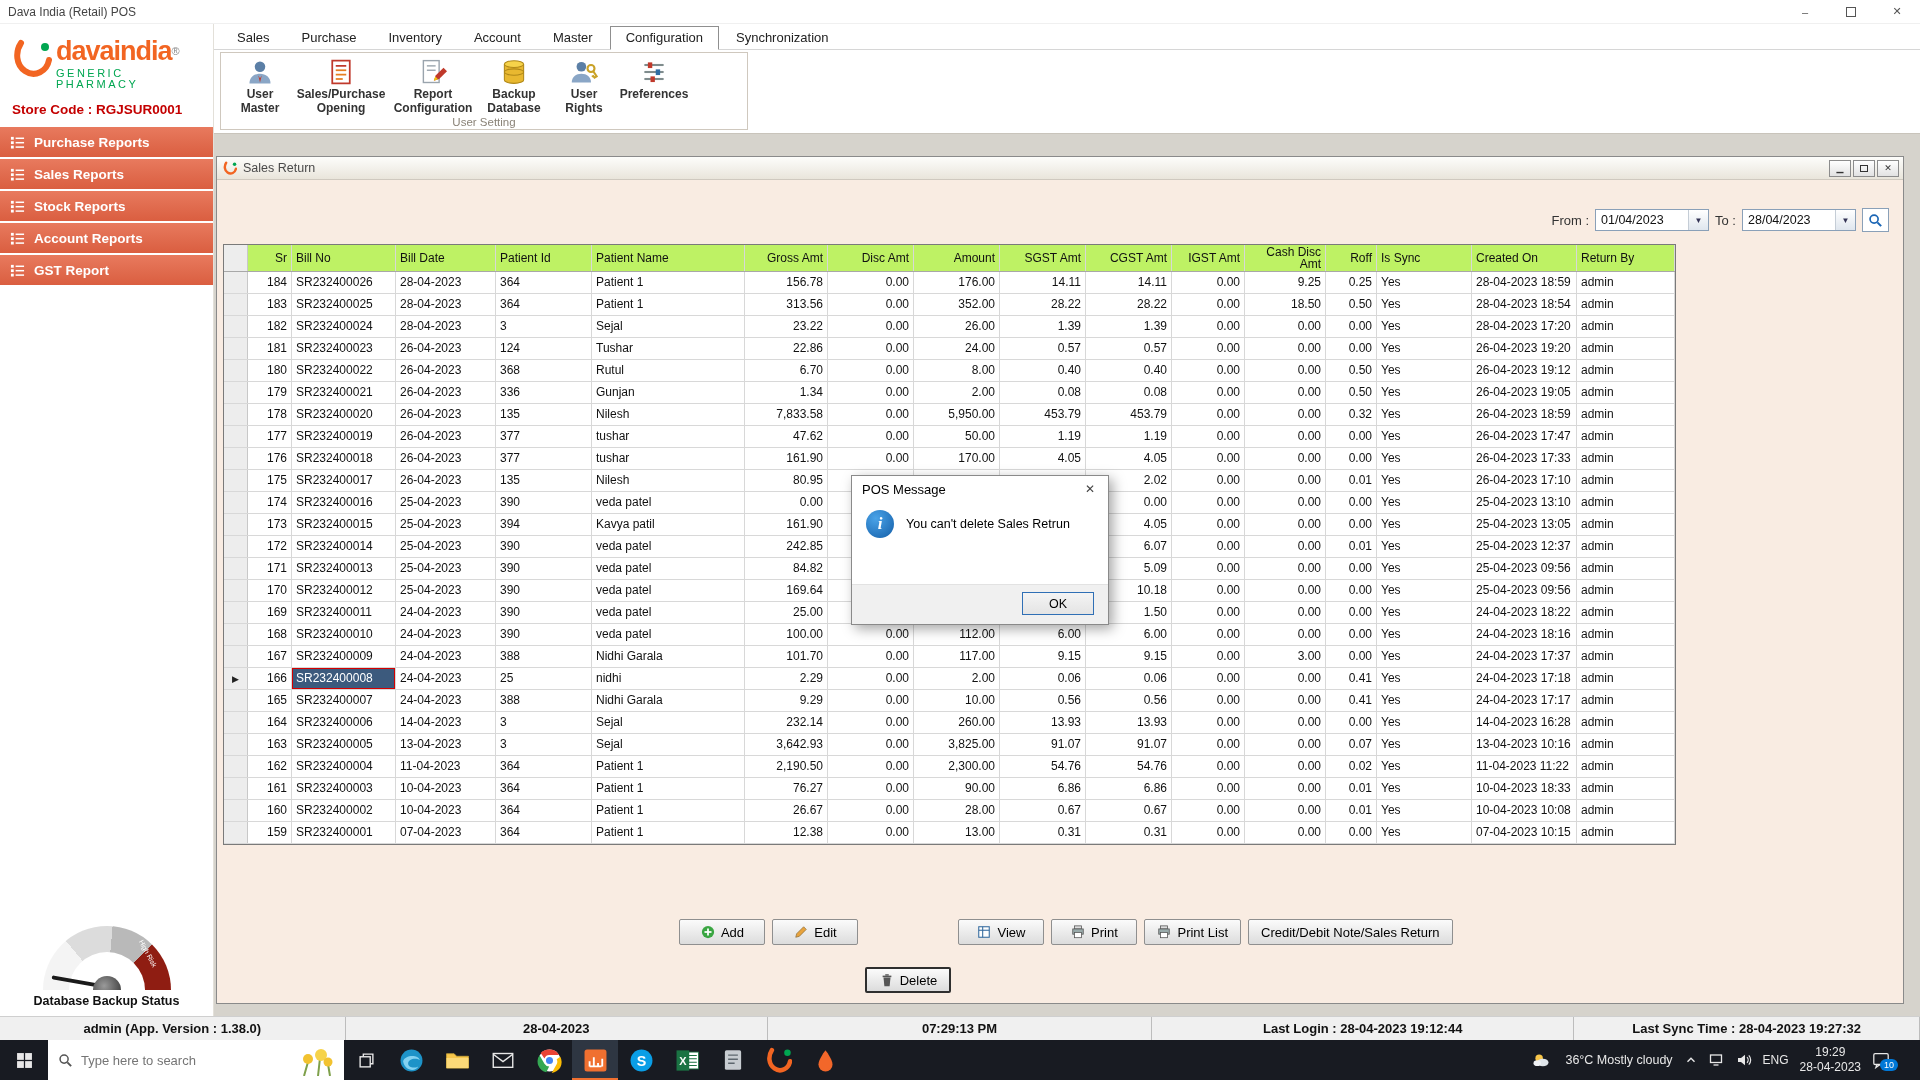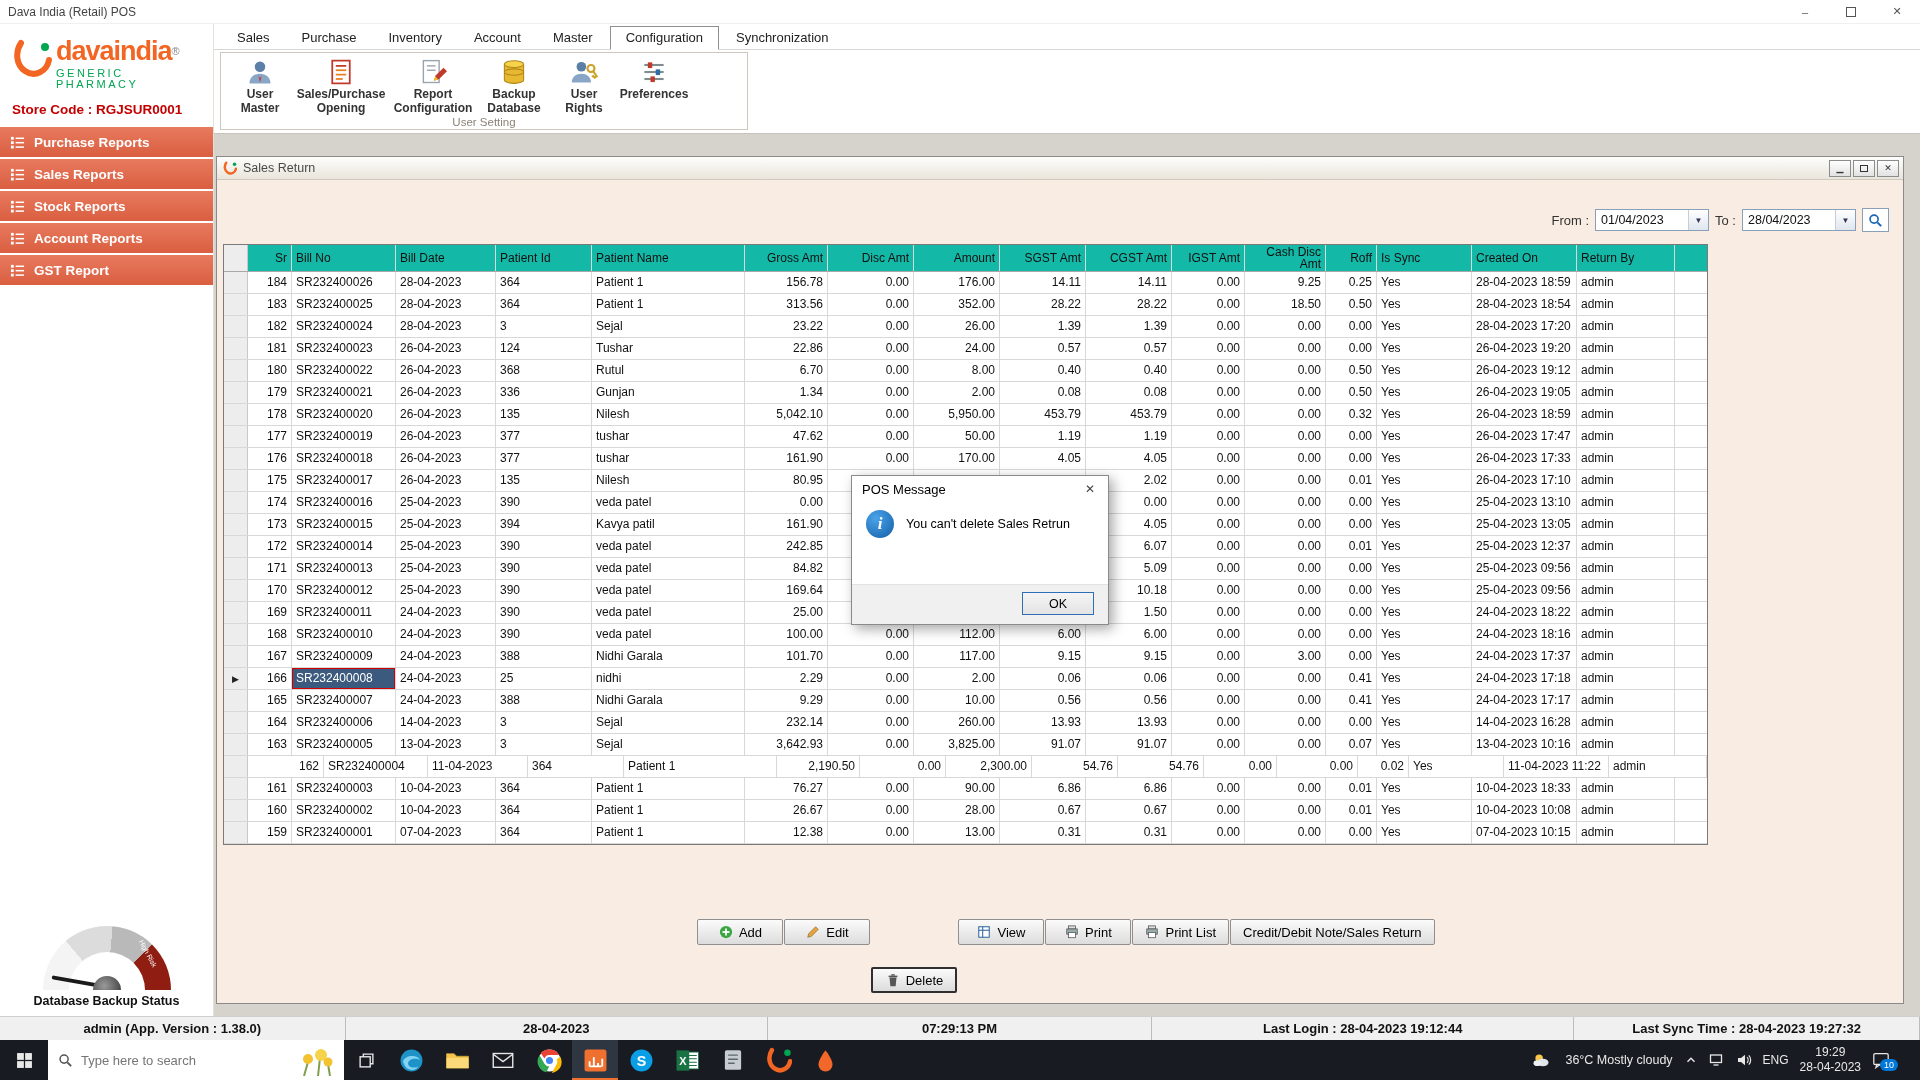--- a/index.html
+++ b/index.html
@@ -66,33 +66,33 @@
 
   .filter-row { position:absolute; top:28px; right:14px; display:flex; align-items:center; gap:6px; font-size:13px; color:#333; }
   .date-box { display:flex; align-items:center; border:1px solid #8aa0b8; background:#fff; height:22px; }
   .date-box input { border:0; outline:0; width:92px; font-size:12.5px; padding:0 5px; font-family:inherit; color:#111; }
   .date-drop { width:20px; height:100%; border-left:1px solid #c5cdd6; display:flex; align-items:center; justify-content:center; font-size:8px; color:#335; background:linear-gradient(#fff,#dfe6ee); cursor:default; }
   .search-btn { width:27px; height:24px; border:1px solid #8aa0b8; background:#fff; display:flex; align-items:center; justify-content:center; cursor:default; }
 
   
   .grid { position:absolute; left:6px; top:64px; border:1px solid #7a7a7a; background:#fff; font-size:12px; }
   .g-row { display:flex; height:22px; border-bottom:1px solid #d8d8d8; background:#fff; }
-  .g-row.g-head { height:27px; background:#14b8a6; border-bottom:1px solid #a8a8a8; }
+  .g-row.g-head { height:27px; background:#bef264; border-bottom:1px solid #a8a8a8; }
   .g-ind { width:24px; flex:0 0 auto; background:#ededed; border-right:1px solid #c8c8c8; font-size:9px; display:flex; align-items:center; justify-content:center; color:#222; }
   .g-cell { flex:0 0 auto; padding:0 4px; line-height:21px; border-right:1px solid #d8d8d8; overflow:hidden; white-space:nowrap; }
   .g-cell.num { text-align:right; }
   .g-hcell { display:flex; align-items:center; line-height:12px; white-space:normal; }
   .g-hcell.num { justify-content:flex-end; }
   .g-hcell span { display:block; }
   .g-hcell.num span { text-align:right; }
   .g-cell.alert { position:relative; background:#3c5a7d; color:#fff; }
   .g-cell.alert::after { content:''; position:absolute; inset:-2px; border:3px solid #d40000; pointer-events:none; }
 
   
-  .action-row { position:absolute; bottom:10px; left:12px; right:0; display:flex; justify-content:center; gap:1px; }
+  .action-row { position:absolute; bottom:10px; left:12px; right:0; display:flex; justify-content:center; gap:7px; }
   .act-btn { height:26px; min-width:86px; padding:0 12px; display:flex; align-items:center; justify-content:center; gap:6px;
     background:linear-gradient(#fbfbfb,#dcdcdc); border:1px solid #8f8f8f; border-radius:2px; font-size:13px; font-family:inherit; cursor:default; }
   .act-btn.focused { border:2px solid #2f2f2f;margin-top:48px; }
   .act-btn.wide { min-width:190px; }
   .act-ic { display:flex; }
 
   
   .statusbar { height:24px; background:#f0f0f0; border-top:1px solid #cfcfcf; display:flex; align-items:stretch; }
   .sb-panel { display:flex; align-items:center; justify-content:center; border-right:1px solid #bdbdbd; font-size:13px; font-weight:bold; color:#111; overflow:hidden; white-space:nowrap; }
 
@@ -523,21 +523,21 @@
                     <div class="g-cell" style="width: 105px;">26-04-2023 19:05</div>
                     <div class="g-cell" style="width: 98px;">admin</div>
                   </div>
                   <div class="g-row">
                     <div class="g-ind"></div>
                     <div class="g-cell num" style="width: 44px;">178</div>
                     <div class="g-cell" style="width: 104px;">SR232400020</div>
                     <div class="g-cell" style="width: 100px;">26-04-2023</div>
                     <div class="g-cell" style="width: 96px;">135</div>
                     <div class="g-cell" style="width: 153px;">Nilesh</div>
-                    <div class="g-cell num" style="width: 83px;">5,042.10</div>
+                    <div class="g-cell num" style="width: 83px;">7,833.58</div>
                     <div class="g-cell num" style="width: 86px;">0.00</div>
                     <div class="g-cell num" style="width: 86px;">5,950.00</div>
                     <div class="g-cell num" style="width: 86px;">453.79</div>
                     <div class="g-cell num" style="width: 86px;">453.79</div>
                     <div class="g-cell num" style="width: 73px;">0.00</div>
                     <div class="g-cell num" style="width: 81px;">0.00</div>
                     <div class="g-cell num" style="width: 51px;">0.32</div>
                     <div class="g-cell" style="width: 95px;">Yes</div>
                     <div class="g-cell" style="width: 105px;">26-04-2023 18:59</div>
                     <div class="g-cell" style="width: 98px;">admin</div>
@@ -822,21 +822,21 @@
                     <div class="g-cell num" style="width: 86px;">91.07</div>
                     <div class="g-cell num" style="width: 73px;">0.00</div>
                     <div class="g-cell num" style="width: 81px;">0.00</div>
                     <div class="g-cell num" style="width: 51px;">0.07</div>
                     <div class="g-cell" style="width: 95px;">Yes</div>
                     <div class="g-cell" style="width: 105px;">13-04-2023 10:16</div>
                     <div class="g-cell" style="width: 98px;">admin</div>
                   </div>
                   <div class="g-row">
                     <div class="g-ind"></div>
-                    <div class="g-cell num" style="width: 44px; margin-left: 32px;">162</div>
+                    <div class="g-cell num" style="width: 44px;">162</div>
                     <div class="g-cell" style="width: 104px;">SR232400004</div>
                     <div class="g-cell" style="width: 100px;">11-04-2023</div>
                     <div class="g-cell" style="width: 96px;">364</div>
                     <div class="g-cell" style="width: 153px;">Patient 1</div>
                     <div class="g-cell num" style="width: 83px;">2,190.50</div>
                     <div class="g-cell num" style="width: 86px;">0.00</div>
                     <div class="g-cell num" style="width: 86px;">2,300.00</div>
                     <div class="g-cell num" style="width: 86px;">54.76</div>
                     <div class="g-cell num" style="width: 86px;">54.76</div>
                     <div class="g-cell num" style="width: 73px;">0.00</div>

